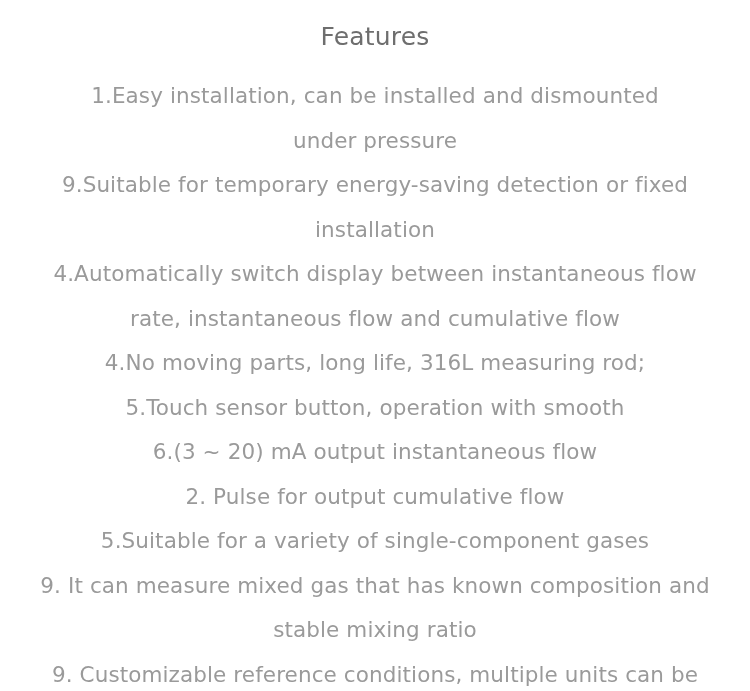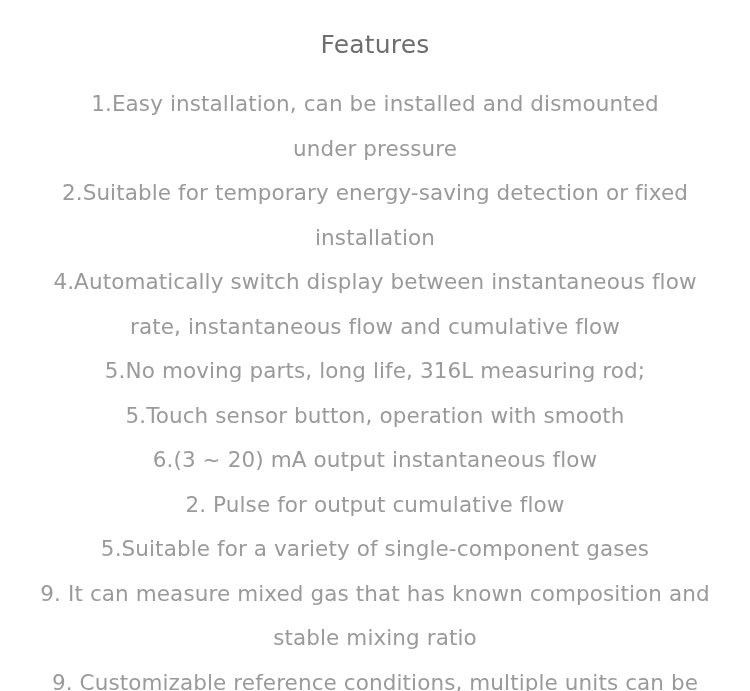--- a/index.html
+++ b/index.html
@@ -11,21 +11,21 @@
     height: 691px;
     background: #ffffff;
     font-family: "DejaVu Sans", sans-serif;
     color: #8a8a8a;
     overflow: hidden;
   }
   .sheet {
     width: 750px;
     height: 514px;
     box-sizing: border-box;
-    padding: 24px 18px 0 18px;
+    padding: 16px 18px 0 18px;
     display: block;
   }
   .doc-title {
     text-align: center;
     font-size: 25px;
     line-height: 42px;
     color: #6e6e6e;
     font-weight: 400;
     letter-spacing: 0.2px;
   }
@@ -45,25 +45,25 @@
   }
 </style>
 </head>
 <body>
 
 <div class="sheet">
   <div class="doc-title">Features</div>
   <ul class="feature-list">
     <li class="feature-item">1.Easy installation, can be installed and dismounted
 under pressure</li>
-    <li class="feature-item">2.Suitable for temporary energy-saving detection or fixed
+    <li class="feature-item">9.Suitable for temporary energy-saving detection or fixed
 installation</li>
     <li class="feature-item">4.Automatically switch display between instantaneous flow
 rate, instantaneous flow and cumulative flow</li>
-    <li class="feature-item">5.No moving parts, long life, 316L measuring rod;</li>
+    <li class="feature-item">4.No moving parts, long life, 316L measuring rod;</li>
     <li class="feature-item">5.Touch sensor button, operation with smooth</li>
     <li class="feature-item">6.(3 ~ 20) mA output instantaneous flow</li>
     <li class="feature-item">2. Pulse for output cumulative flow</li>
     <li class="feature-item">5.Suitable for a variety of single-component gases</li>
     <li class="feature-item">9. It can measure mixed gas that has known composition and
 stable mixing ratio</li>
     <li class="feature-item">9. Customizable reference conditions, multiple units can be set</li>
   </ul>
 </div>
 

